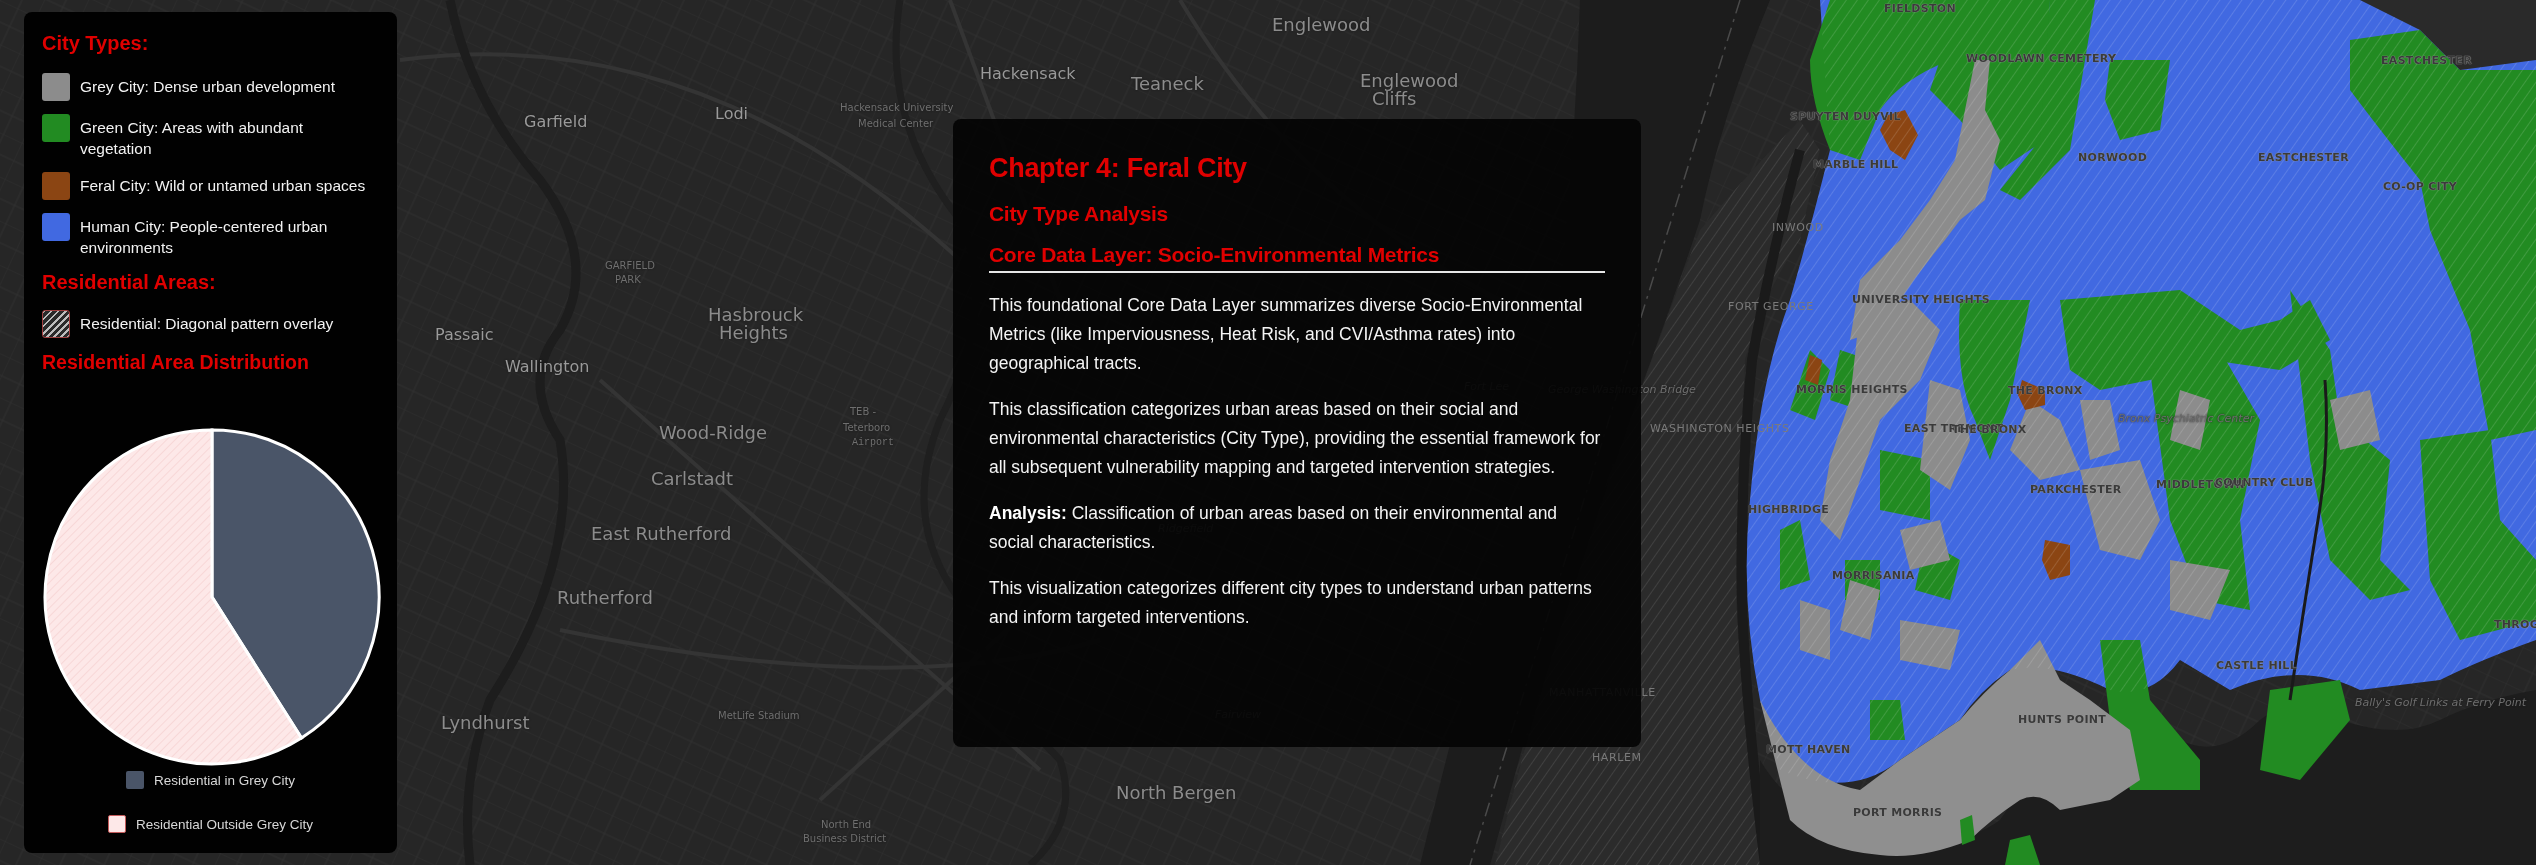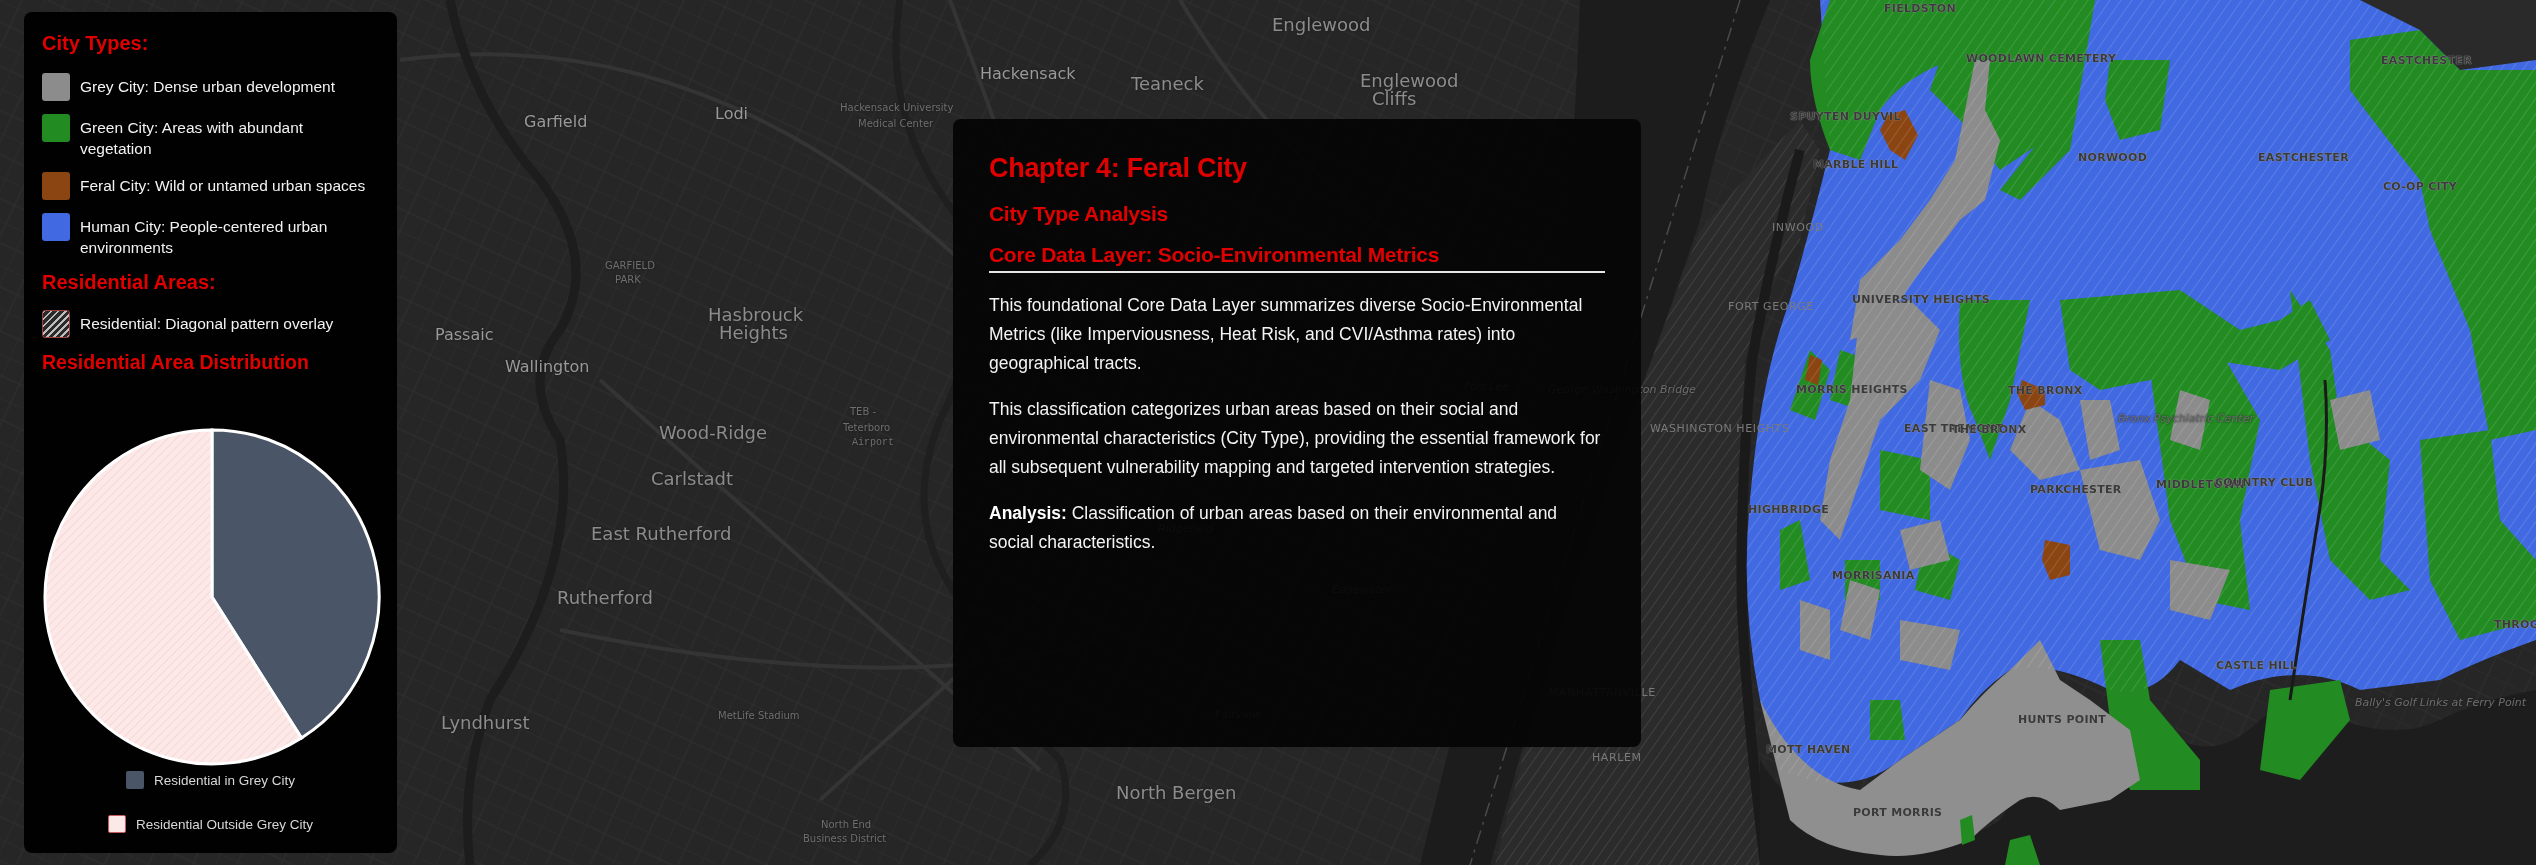--- a/index.html
+++ b/index.html
@@ -276,13 +276,14 @@
 </div>
 
 <div id="story-card">
   <h1 class="card-title">Chapter 4: Feral City</h1>
   <h2 class="card-sub">City Type Analysis</h2>
   <h2 class="card-sub" style="margin-bottom:4px">Core Data Layer: Socio-Environmental Metrics</h2>
   <hr class="card-rule">
   <p class="card-p">This foundational Core Data Layer summarizes diverse Socio-Environmental Metrics (like Imperviousness, Heat Risk, and CVI/Asthma rates) into geographical tracts.</p>
   <p class="card-p">This classification categorizes urban areas based on their social and environmental characteristics (City Type), providing the essential framework for all subsequent vulnerability mapping and targeted intervention strategies.</p>
   <p class="card-p"><b>Analysis:</b><span> Classification of urban areas based on their environmental and social characteristics.</span></p>
+  <p class="card-p">This visualization categorizes different city types to understand urban patterns and inform targeted interventions.</p>
 </div>
 
 </body></html>

